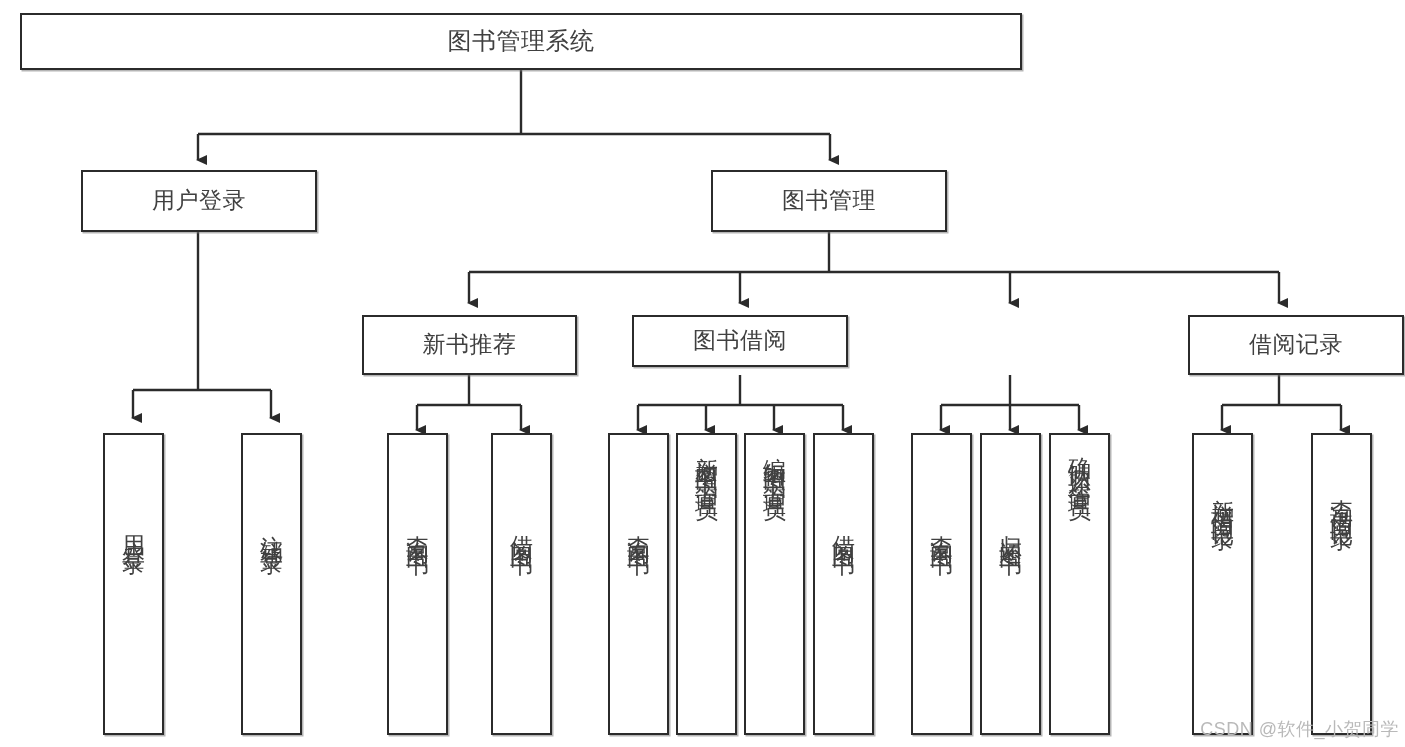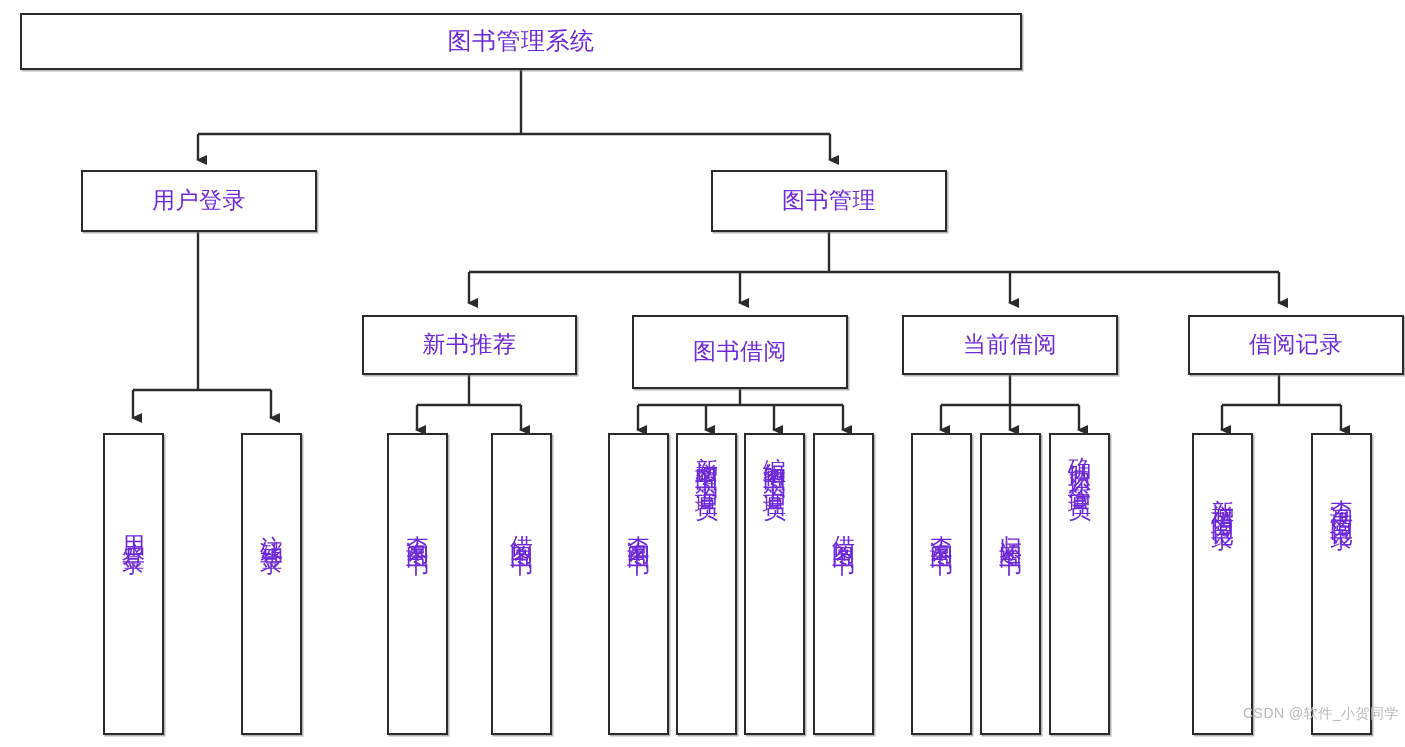--- a/index.html
+++ b/index.html
@@ -26,21 +26,21 @@
     pointer-events: none;
   }
   .node {
     position: absolute;
     box-sizing: border-box;
     border: 2px solid #2b2b2b;
     background: #ffffff;
     display: flex;
     align-items: center;
     justify-content: center;
-    color: #6d28d9;
+    color: #404040;
     box-shadow: 1.5px 1.5px 0 rgba(120,120,120,0.55);
   }
   .node .label {
     line-height: 1.1;
     white-space: nowrap;
   }
   .node.horiz .label {
     font-size: 23px;
     letter-spacing: 0.5px;
   }
@@ -64,22 +64,22 @@
   }
   .node.vert.mid .label {
     margin-top: 78px;
   }
   .node.vert.mid2 .label {
     margin-top: 42px;
   }
   .watermark {
     position: absolute;
     right: 6px;
-    bottom: 24px;
-    font-size: 14px;
+    bottom: 6px;
+    font-size: 18px;
     color: #b9b9b9;
     white-space: nowrap;
     letter-spacing: 0.5px;
   }
 </style>
 </head>
 <body>
 
 <div id="canvas">
 
@@ -140,25 +140,22 @@
   <div class="node horiz" style="left:81px; top:170px; width:236px; height:62px;">
     <span class="label">用户登录</span>
   </div>
   <div class="node horiz" style="left:362px; top:315px; width:215px; height:60px;">
     <span class="label">新书推荐</span>
   </div>
 
   <div class="node horiz" style="left:711px; top:170px; width:236px; height:62px;">
     <span class="label">图书管理</span>
   </div>
-  <div class="node horiz" style="left:632px; top:315px; width:216px; height:74px;">
+  <div class="node horiz" style="left:632px; top:315px; width:216px; height:52px;">
     <span class="label">图书借阅</span>
-  </div>
-  <div class="node horiz" style="left:902px; top:315px; width:216px; height:60px;">
-    <span class="label">当前借阅</span>
   </div>
   <div class="node horiz" style="left:1172px; top:315px; width:216px; height:60px;margin-left:16px;">
     <span class="label">借阅记录</span>
   </div>
 
   <div class="node vert mid" style="left:103px; top:433px; width:61px; height:302px;">
     <span class="label">用户登录</span>
   </div>
   <div class="node vert mid" style="left:241px; top:433px; width:61px; height:302px;">
     <span class="label">注销登录</span>

